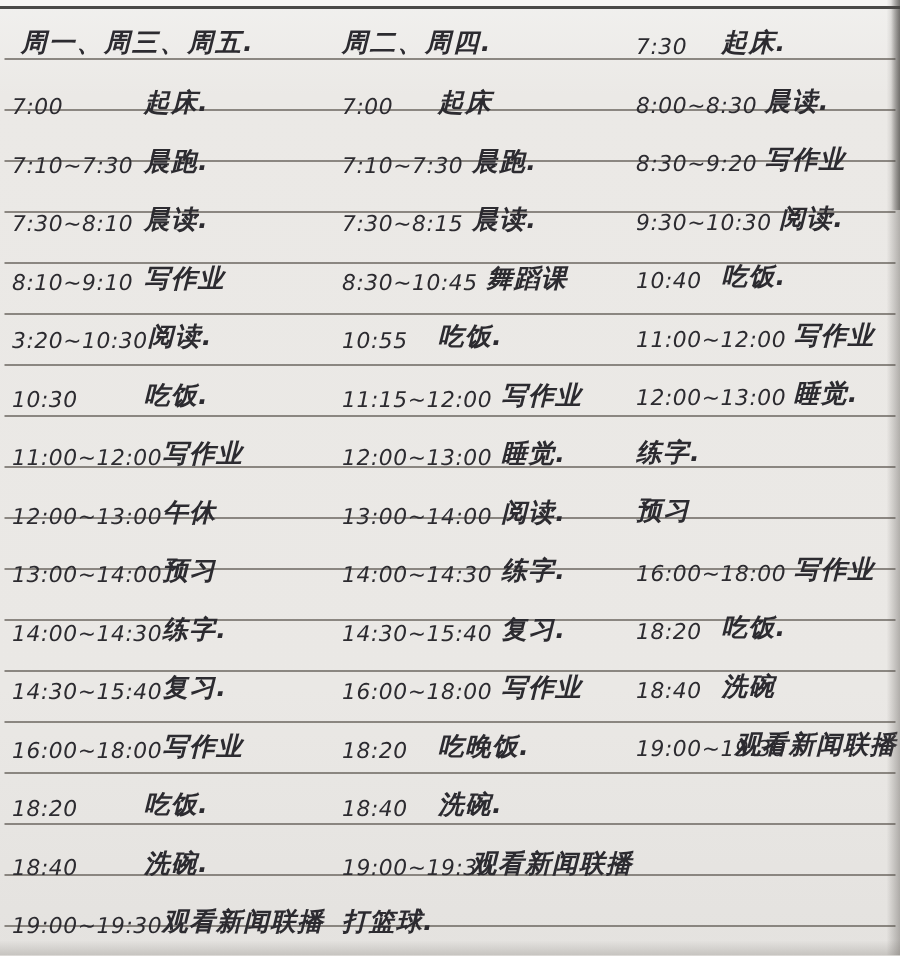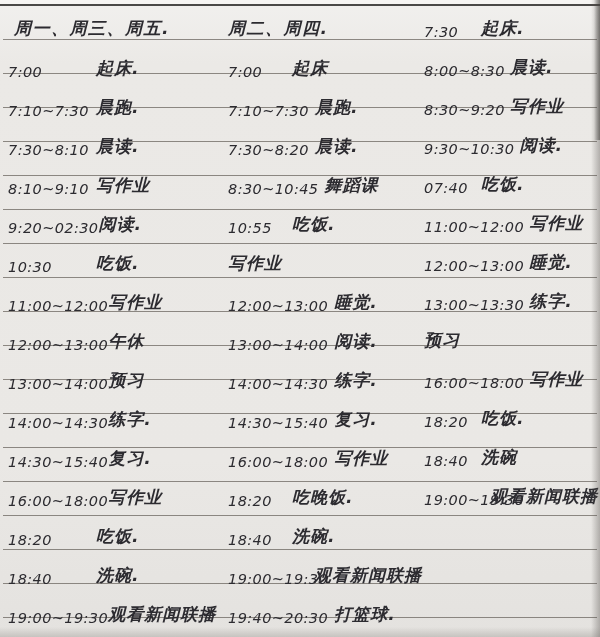--- a/index.html
+++ b/index.html
@@ -85,21 +85,21 @@
       </div>
       <div class="row">
         <span class="time">7:30~8:10</span>
         <span class="activity">晨读.</span>
       </div>
       <div class="row">
         <span class="time">8:10~9:10</span>
         <span class="activity">写作业</span>
       </div>
       <div class="row">
-        <span class="time">9:20~02:30</span>
+        <span class="time">3:20~10:30</span>
         <span class="activity">阅读.</span>
       </div>
       <div class="row">
         <span class="time">10:30</span>
         <span class="activity">吃饭.</span>
       </div>
       <div class="row">
         <span class="time">11:00~12:00</span>
         <span class="activity">写作业</span>
       </div>
@@ -142,32 +142,33 @@
     <div class="header-row">周二、周四.</div>
   <div class="row">
         <span class="time">7:00</span>
         <span class="activity">起床</span>
       </div>
       <div class="row">
         <span class="time">7:10~7:30</span>
         <span class="activity">晨跑.</span>
       </div>
       <div class="row">
-        <span class="time">7:30~8:20</span>
+        <span class="time">7:30~8:15</span>
         <span class="activity">晨读.</span>
       </div>
       <div class="row">
         <span class="time">8:30~10:45</span>
         <span class="activity">舞蹈课</span>
       </div>
       <div class="row">
         <span class="time">10:55</span>
         <span class="activity">吃饭.</span>
       </div>
       <div class="row">
+        <span class="time">11:15~12:00</span>
         <span class="activity">写作业</span>
       </div>
       <div class="row">
         <span class="time">12:00~13:00</span>
         <span class="activity">睡觉.</span>
       </div>
       <div class="row">
         <span class="time">13:00~14:00</span>
         <span class="activity">阅读.</span>
       </div>
@@ -189,21 +190,20 @@
       </div>
       <div class="row">
         <span class="time">18:40</span>
         <span class="activity">洗碗.</span>
       </div>
       <div class="row">
         <span class="time">19:00~19:30</span>
         <span class="activity">观看新闻联播</span>
       </div>
       <div class="row">
-        <span class="time">19:40~20:30</span>
         <span class="activity">打篮球.</span>
       </div>
       <div class="row"></div>
     </div>
 
   <div class="column col-2">
   <div class="row">
         <span class="time">7:30</span>
         <span class="activity">起床.</span>
       </div>
@@ -213,33 +213,32 @@
       </div>
       <div class="row">
         <span class="time">8:30~9:20</span>
         <span class="activity">写作业</span>
       </div>
       <div class="row">
         <span class="time">9:30~10:30</span>
         <span class="activity">阅读.</span>
       </div>
       <div class="row">
-        <span class="time">07:40</span>
+        <span class="time">10:40</span>
         <span class="activity">吃饭.</span>
       </div>
       <div class="row">
         <span class="time">11:00~12:00</span>
         <span class="activity">写作业</span>
       </div>
       <div class="row">
         <span class="time">12:00~13:00</span>
         <span class="activity">睡觉.</span>
       </div>
       <div class="row">
-        <span class="time">13:00~13:30</span>
         <span class="activity">练字.</span>
       </div>
       <div class="row">
         <span class="activity">预习</span>
       </div>
       <div class="row">
         <span class="time">16:00~18:00</span>
         <span class="activity">写作业</span>
       </div>
       <div class="row">

